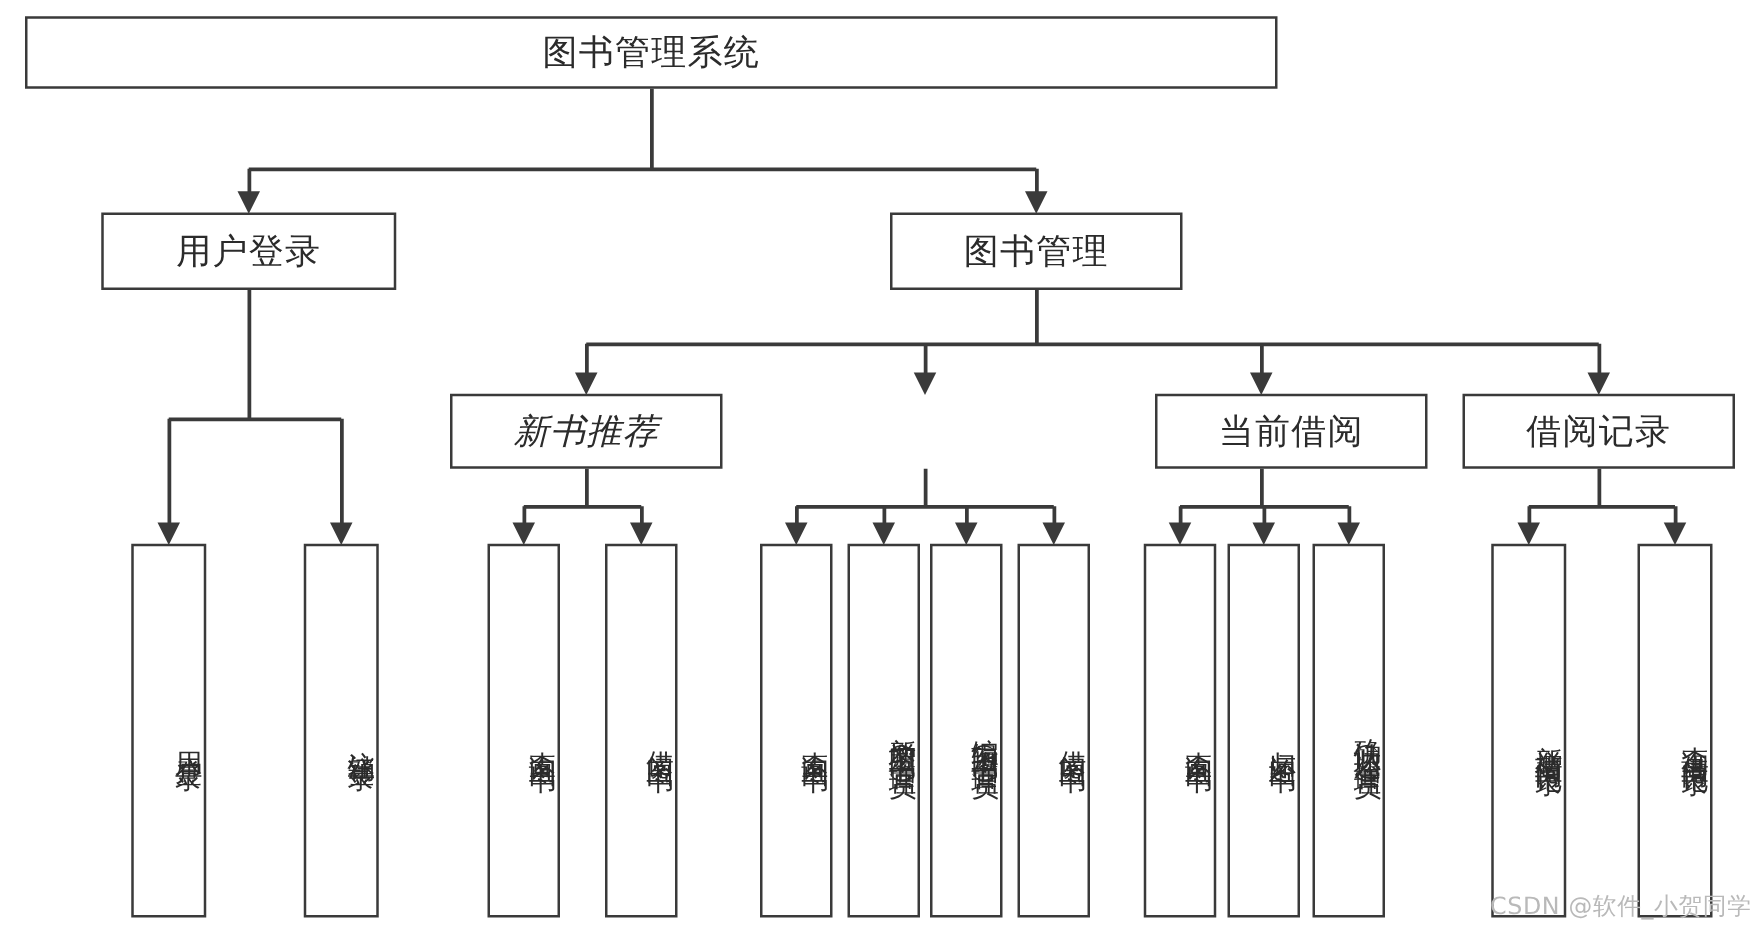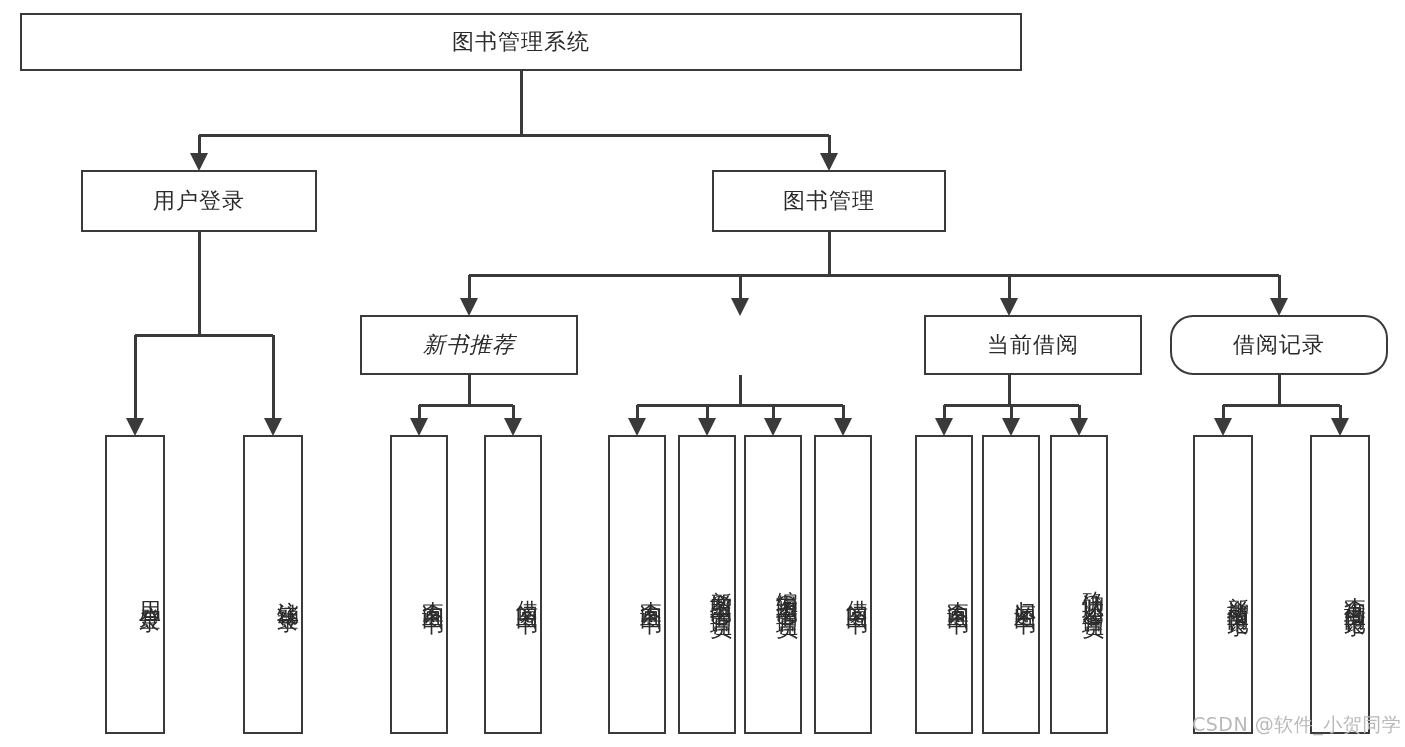--- a/index.html
+++ b/index.html
@@ -24,21 +24,21 @@
     box-sizing: border-box;
     background: #ffffff;
     border: 2.5px solid #3a3a3a;
     display: flex;
     align-items: center;
     justify-content: center;
     color: #2b2b2b;
     line-height: 1.18;
   }
   .node.horiz {
-    font-size: 22px;
+    font-size: 28px;
     letter-spacing: 1px;
     writing-mode: horizontal-tb;
   }
   .node.vert {
     writing-mode: vertical-rl;
     text-orientation: upright;
     font-size: 22px;
     letter-spacing: 4px;
     align-items: flex-start;
     justify-content: center;
@@ -91,21 +91,21 @@
   <div class="node horiz" style="left: 712px; top: 170px; width: 234px; height: 62px;">
     <span class="label">图书管理</span>
   </div>
 
   <div class="node horiz" style="left: 360px; top: 315px; width: 218px; height: 60px; font-style: italic;">
     <span class="label">新书推荐</span>
   </div>
   <div class="node horiz" style="left: 924px; top: 315px; width: 218px; height: 60px;">
     <span class="label">当前借阅</span>
   </div>
-  <div class="node horiz" style="left: 1170px; top: 315px; width: 218px; height: 60px; border-radius: 23px;">
+  <div class="node horiz" style="left: 1170px; top: 315px; width: 218px; height: 60px;">
     <span class="label">借阅记录</span>
   </div>
 
   <div class="node vert" style="left: 105px; top: 435px; width: 60px; height: 299px;">
     <span class="label">用户登录</span>
   </div>
   <div class="node vert" style="left: 243px; top: 435px; width: 60px; height: 299px;">
     <span class="label">注销登录</span>
   </div>
   <div class="node vert" style="left: 390px; top: 435px; width: 58px; height: 299px;">

